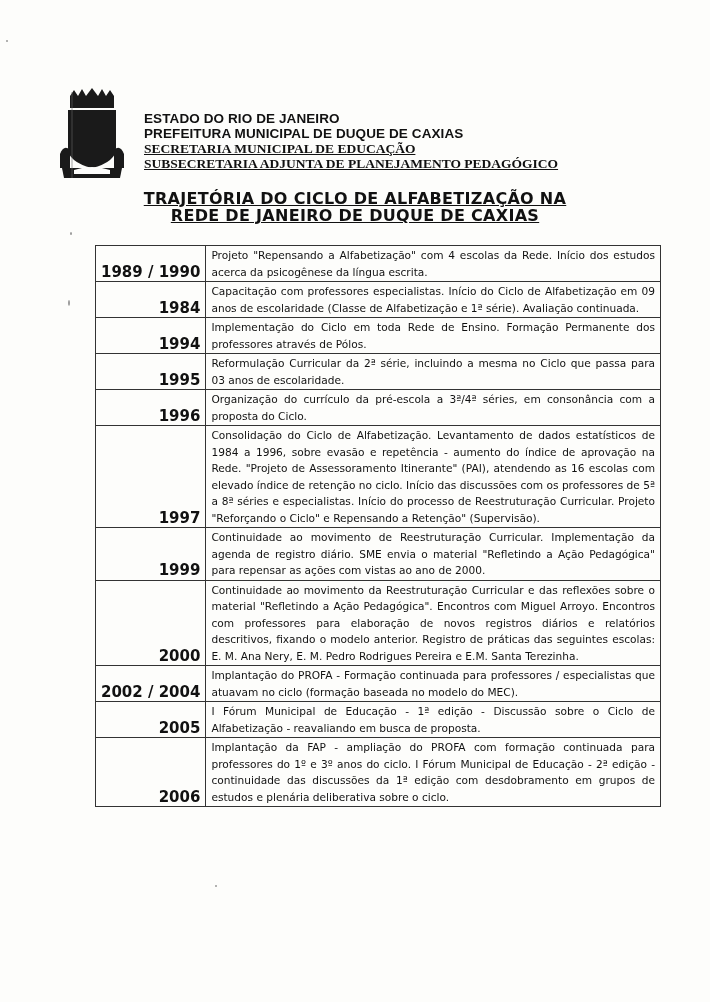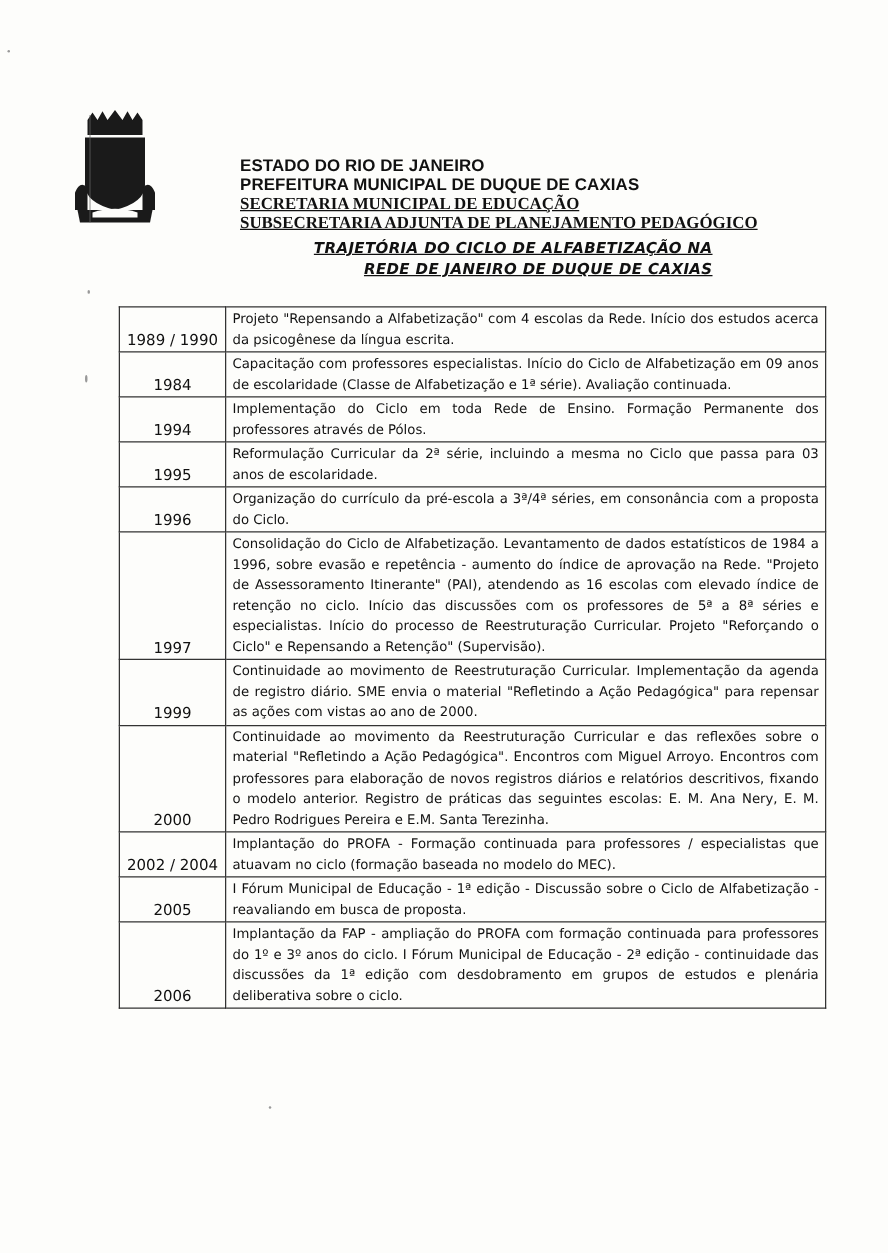--- a/index.html
+++ b/index.html
@@ -9,62 +9,61 @@
       position: relative;
       overflow: hidden;
       font-family: "DejaVu Sans", sans-serif;
       color: #111;
     }
     .crest {
       position: absolute; left: 60px; top: 88px;
       width: 64px; height: 92px;
     }
     .header {
-      position: absolute; left: 144px; top: 125px;
+      position: absolute; left: 144px; top: 111px;
       line-height: 15px;
-      margin-left: 48px;
     }
     .h-sans {
       font-family: "Liberation Sans", sans-serif;
       font-weight: bold; font-size: 13.5px; letter-spacing: 0.1px;
       display: block;
     }
     .h-serif {
       font-family: "Liberation Serif", serif;
       font-weight: bold; font-size: 13.5px;
       display: block;
       text-decoration: underline;
     }
     .title {
       position: absolute; left: 140px; top: 190px; width: 430px;
-      text-align: right;
+      text-align: center;
       font-family: "DejaVu Sans", sans-serif;
-      font-style: italic; font-weight: bold;
-      font-size: 12px; line-height: 17px;
+      font-weight: bold;
+      font-size: 16px; line-height: 17px;
       text-decoration: underline;
       letter-spacing: 0.3px;
     }
     table.timeline {
       position: absolute; left: 95px; top: 245px;
       width: 566px;
       border-collapse: collapse;
       font-family: "DejaVu Sans", sans-serif;
       font-size: 10.6px;
     }
     table.timeline td {
       border: 1.5px solid #333;
       padding: 1px 5px 1px 5px;
       vertical-align: bottom;
       line-height: 16.5px;
     }
     td.year {
       width: 74px;
-      text-align: center;
-      font-weight: normal;
-      font-size: 12px;
+      text-align: right;
+      font-weight: bold;
+      font-size: 15px;
       white-space: nowrap;
     }
     td.desc {
       text-align: justify;
       text-align-last: left;
     }
     .speck { position: absolute; background: #999; border-radius: 50%; }
   </style>
 </head>
 <body>

